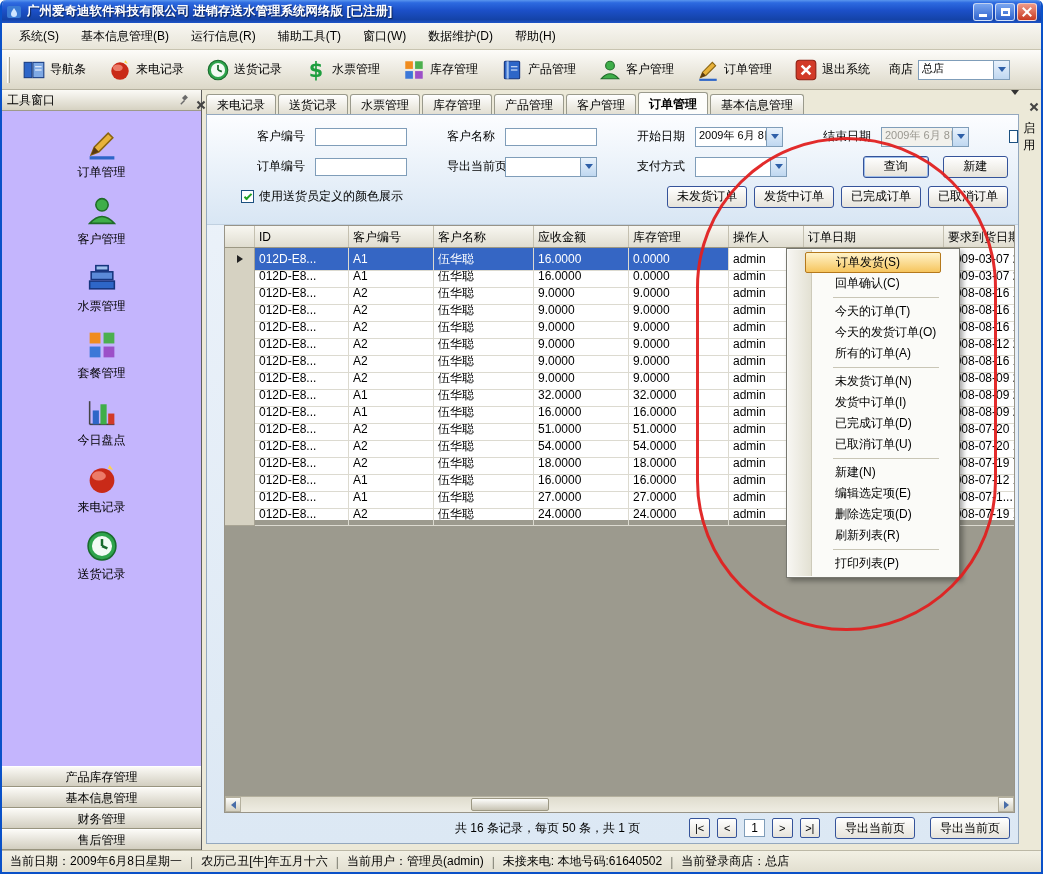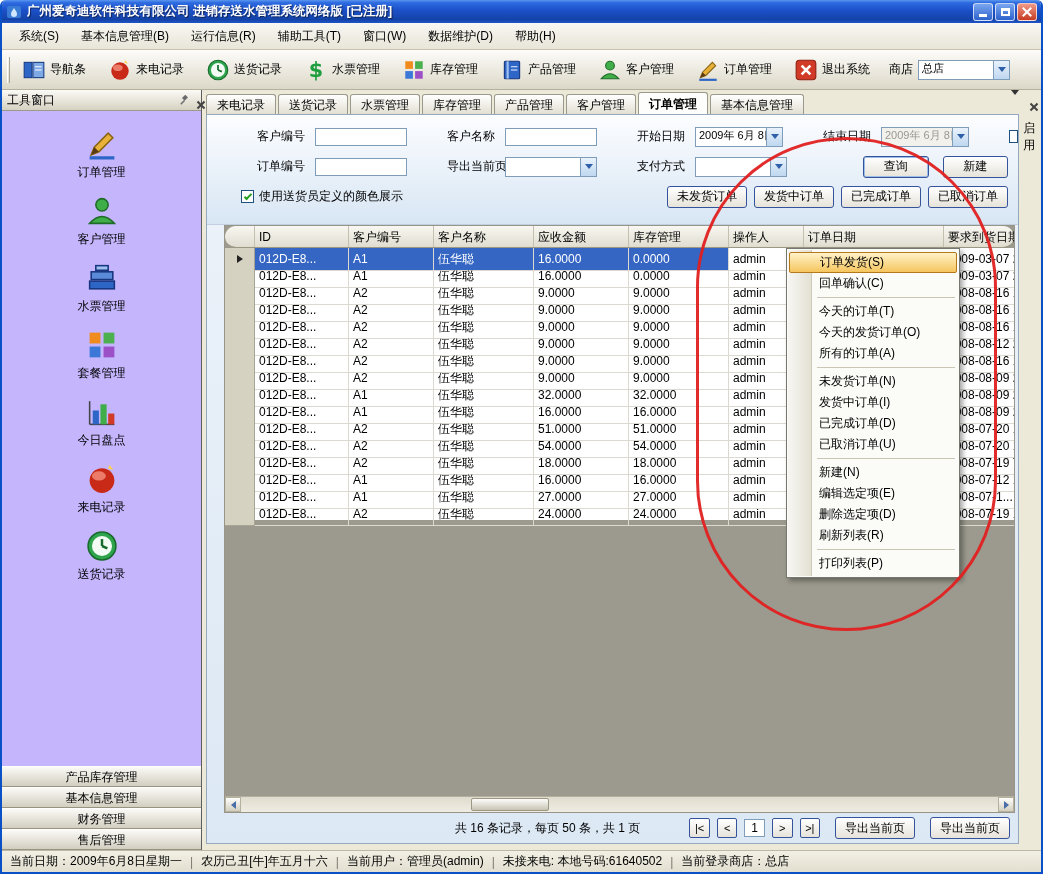--- a/index.html
+++ b/index.html
@@ -105,21 +105,21 @@
     font-size:12px; white-space:nowrap; cursor:default; }
   .btn-query { width:70px; margin-left:36px; box-shadow:inset 0 0 0 1px #9DBCE8; }
   .btn-new { width:70px; margin-left:14px; }
   .status-buttons { margin-left:auto; display:flex; gap:7px; }
   .status-btn { min-width:76px; }
 
   
   .grid { flex:1; min-height:0; margin:0 3px 0 17px; border:1px solid #989488; background:#9C9A8E;
     display:flex; flex-direction:column; }
   .grid-header { display:flex; height:22px; flex:none;
-    background:linear-gradient(#F8F7F1,#E0DDD0); border-bottom:1px solid #9C9884;border-radius:11px; }
+    background:linear-gradient(#F8F7F1,#E0DDD0); border-bottom:1px solid #9C9884; }
   .gh-cell { border-right:1px solid #C4C0B0; padding:0 4px; line-height:22px; white-space:nowrap; overflow:hidden; }
   .grid-body { flex:none; }
   .grid-row { display:flex; height:17px; background:#FFF; }
   .cell { height:23px; line-height:22px; padding:0 4px; border-right:1px solid #DCDAD0; border-bottom:1px solid #DCDAD0;
     white-space:nowrap; overflow:hidden; }
   .selcell { background:#D6D2C2; border-right:1px solid #A8A494; border-bottom:1px solid #A8A494;
     padding:0; display:flex; align-items:center; justify-content:center; }
   .tri-right-dark { width:0; height:0; border-top:4px solid transparent; border-bottom:4px solid transparent; border-left:6px solid #222; }
   .selblue { background:#3566C4; color:#FFF; }
   .w-sel { width:30px; flex:none; }
@@ -144,21 +144,21 @@
     display:inline-flex; align-items:center; justify-content:center; }
   .pg-export { margin-left:8px; }
 
   
   .statusbar { position:absolute; left:0; right:0; bottom:0; height:22px; display:flex; align-items:center; gap:8px;
     padding:0 8px; background:linear-gradient(#F2F0E4,#E2DFD0); border-top:1px solid #BCB8A6;
     white-space:nowrap; overflow:hidden; }
   .sb-sep { color:#7A7A6E; }
 
   
-  .context-menu { position:absolute; left:784px; top:248px; width:174px; padding:3px 0;
+  .context-menu { position:absolute; left:784px; top:248px; width:174px; padding:3px 16px;
     background:#FBFBF8; border:1px solid #77776F; box-shadow:3px 3px 5px rgba(0,0,0,.35); z-index:40; }
   .cm-strip { position:absolute; left:1px; top:1px; bottom:1px; width:24px;
     background:linear-gradient(90deg,#F7F6F2,#E3E1D3); border-right:1px solid #CDCABA; }
   .cm-items { position:relative; }
   .cm-item { height:21px; line-height:21px; padding:0 10px 0 32px; white-space:nowrap; overflow:hidden; }
   .cm-item.highlight { margin:0 2px; height:21px; line-height:19px; padding-left:30px;
     background:linear-gradient(#FFF3C9,#F6C55E); border:1px solid #B5791C; border-radius:2px; }
   .cm-sep { height:1px; background:#C9C6B6; margin:3px 4px 3px 30px; }
 
   

